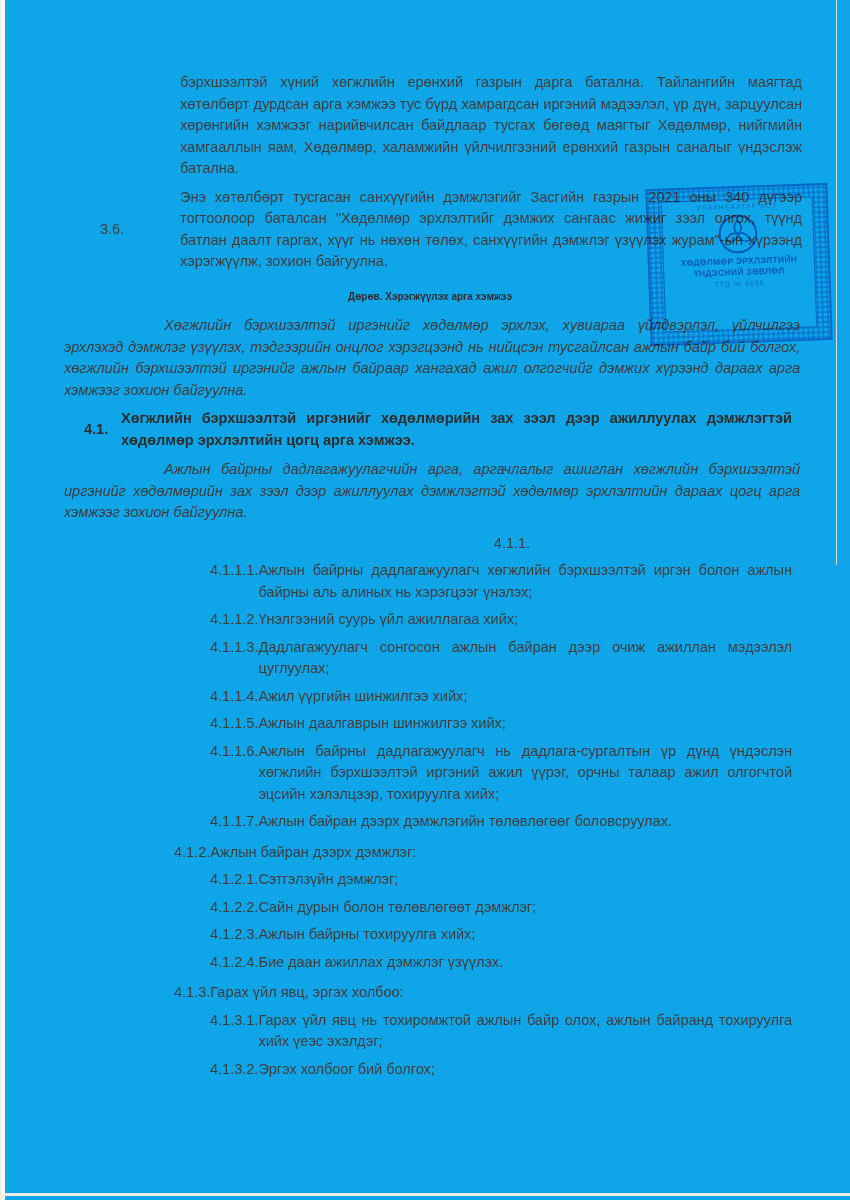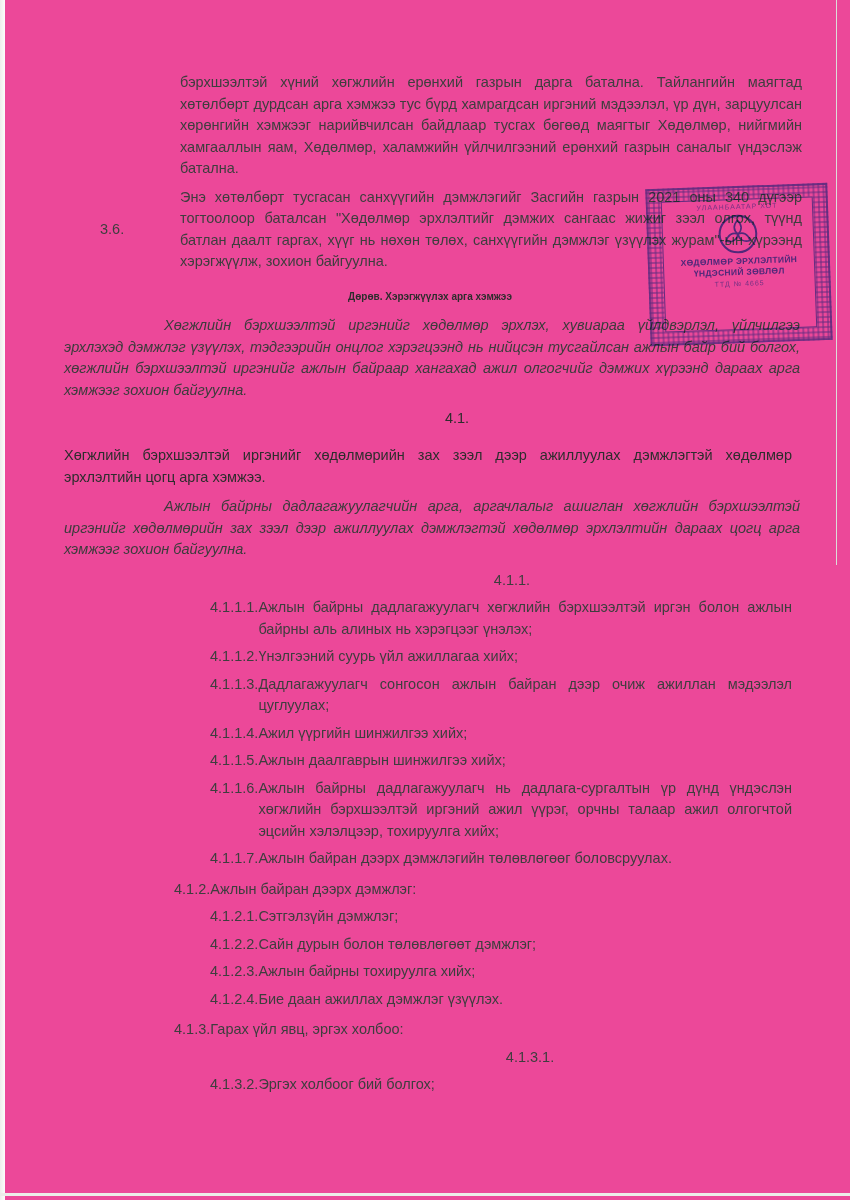--- a/index.html
+++ b/index.html
@@ -1,20 +1,20 @@
 <!DOCTYPE html>
 <html lang="mn"><head>
 <meta charset="utf-8">
 <style>
   html,body{margin:0;padding:0;background:#e9e9e6;}
   .page{
     position:relative;
     width:850px;height:1200px;
     margin:0 auto;
-    background:#ec4899;
+    background:#0ea5e9;
     overflow:hidden;
     font-family:"Liberation Sans", sans-serif;
     color:#3e3e3e;
     font-size:14.5px;
     line-height:21.5px;
   }
   
   .edge-left{position:absolute;left:0;top:0;width:5px;height:100%;
     background:linear-gradient(90deg,#ededeb,#fdfdfc);}
   .edge-right-line{position:absolute;left:836px;top:0;width:1px;height:565px;background:#dcdcd8;}
@@ -38,21 +38,21 @@
   }
   p.ital{
     margin:8px 50px 0 64px;
     text-indent:100px;
     font-style:italic;
     text-align:justify;
     color:#3c3c3c;
   }
   p.ital.second{}
 
-  .item-41{margin:7px 0 0 64px;font-weight:normal;color:#2d2d2d;flex-direction:column;}
+  .item-41{margin:7px 0 0 84px;font-weight:bold;color:#2d2d2d;}
   .item-41 .num{flex:0 0 37px;}
   .item-41 .txt{flex:1;margin-right:58px;text-align:justify;}
 
   .row{display:flex;align-items:flex-start;margin-top:6px;justify-content:center;}
   .row.l1{margin:9px 0 0 174px;}
   .row.l1 .num{flex:0 0 36px;}
   .row.l2{margin-left:210px;}
   .row.l2 .num{flex:0 0 44px;}
   .row .txt{flex:1;margin-right:58px;text-align:justify;}
 
@@ -171,20 +171,21 @@
     <div class="row l2">
       <span class="num">4.1.2.4.</span>
       <span class="txt">Бие даан ажиллах дэмжлэг үзүүлэх.</span>
     </div>
     <div class="row l1">
       <span class="num">4.1.3.</span>
       <span class="txt">Гарах үйл явц, эргэх холбоо:</span>
     </div>
     <div class="row l2">
       <span class="num">4.1.3.1.</span>
+      <span class="txt">Гарах үйл явц нь тохиромжтой ажлын байр олох, ажлын байранд тохируулга хийх үеэс эхэлдэг;</span>
     </div>
     <div class="row l2">
       <span class="num">4.1.3.2.</span>
       <span class="txt">Эргэх холбоог бий болгох;</span>
     </div>
   </div>
 
   <div class="stamp">
     <div class="stamp-frame"></div>
     <div class="stamp-inner">

